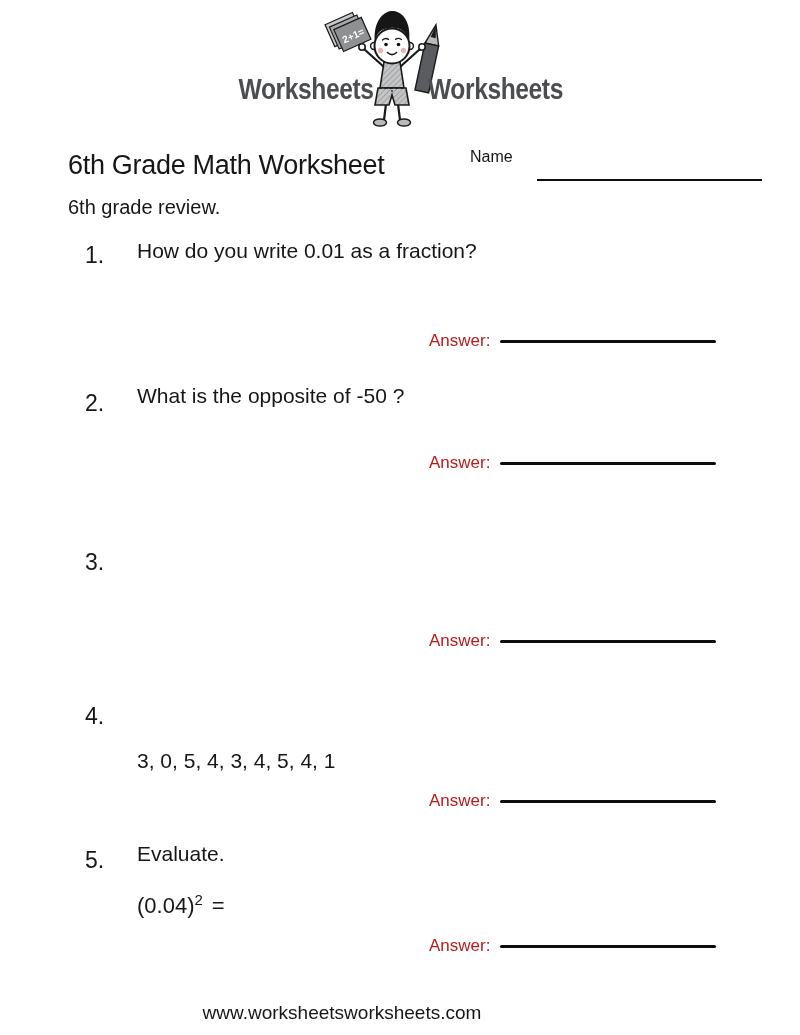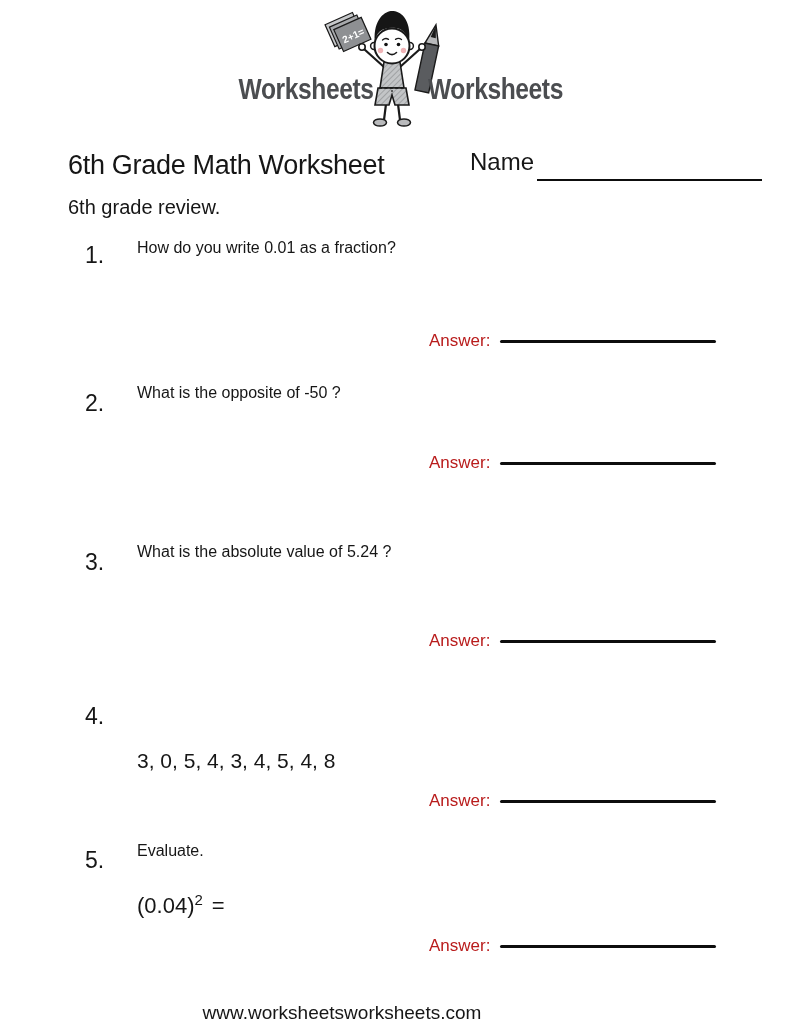--- a/index.html
+++ b/index.html
@@ -30,35 +30,35 @@
 
   
   .title {
     position: absolute; left: 68px; top: 150px;
     font-size: 27px; font-weight: 400; color: #161616;
     letter-spacing: -0.3px;
     text-align: right;
   }
   .name-label {
     position: absolute; left: 470px; top: 148px;
-    font-size: 24px; color: #161616;
+    font-size: 16px; color: #161616;
   }
   .name-line {
     position: absolute; left: 537px; top: 179px;
     width: 225px; height: 0;
     border-bottom: 2px solid #0d0d0d;
   }
   .subtitle {
     position: absolute; left: 68px; top: 196px;
     font-size: 20px; color: #161616;
   }
 
   
   .q-num  { position: absolute; left: 85px; font-size: 23px; color: #161616; }
-  .q-text { position: absolute; left: 137px; font-size: 16px; color: #161616; white-space: nowrap; }
+  .q-text { position: absolute; left: 137px; font-size: 21px; color: #161616; white-space: nowrap; }
   .q1-num { top: 242px; } .q1-text { top: 239px; }
   .q2-num { top: 390px; } .q2-text { top: 384px; }
   .q3-num { top: 549px; } .q3-text { top: 543px; }
   .q4-num { top: 703px; } .q4-text { top: 697px; }
   .q5-num { top: 847px; } .q5-text { top: 842px; }
   .q-values { position: absolute; left: 137px; top: 749px; font-size: 21px; color: #161616; }
   .q-expr   { position: absolute; left: 137px; top: 893px; font-size: 22px; color: #161616; }
   .q-expr sup { font-size: 15px; vertical-align: super; line-height: 0; }
   .q-expr .eq { margin-left: 9px; }
 
@@ -160,28 +160,27 @@
   </div>
 
   <span class="q-num q2-num">2.</span>
   <span class="q-text q2-text">What is the opposite of -50 ?</span>
   <div class="answer-row a2">
     <span class="answer-label">Answer:</span>
     <div class="answer-line"></div>
   </div>
 
   <span class="q-num q3-num">3.</span>
-  <span class="q-text q3-text">What is the absolute value of 5.24 ?</span>
   <div class="answer-row a3">
     <span class="answer-label">Answer:</span>
     <div class="answer-line"></div>
   </div>
 
   <span class="q-num q4-num">4.</span>
-  <span class="q-values">3, 0, 5, 4, 3, 4, 5, 4, 8</span>
+  <span class="q-values">3, 0, 5, 4, 3, 4, 5, 4, 1</span>
   <div class="answer-row a4">
     <span class="answer-label">Answer:</span>
     <div class="answer-line"></div>
   </div>
 
   <span class="q-num q5-num">5.</span>
   <span class="q-text q5-text">Evaluate.</span>
   <span class="q-expr"><span>(0.04)</span><sup>2</sup><span class="eq">=</span></span>
   <div class="answer-row a5">
     <span class="answer-label">Answer:</span>

